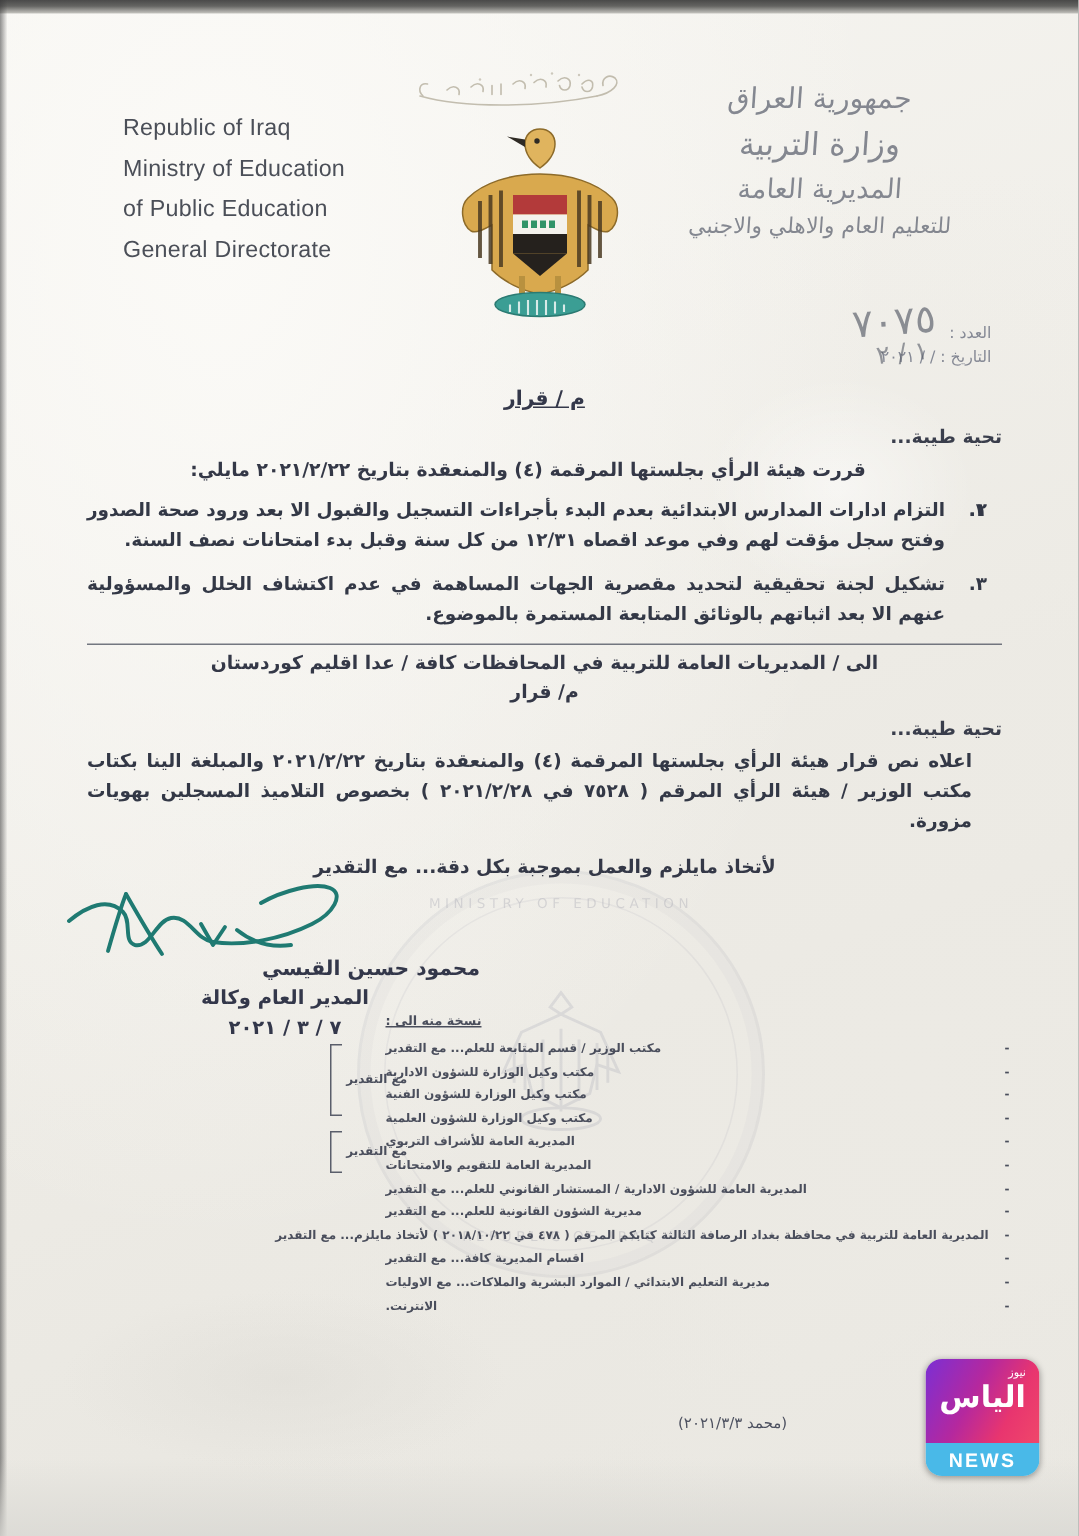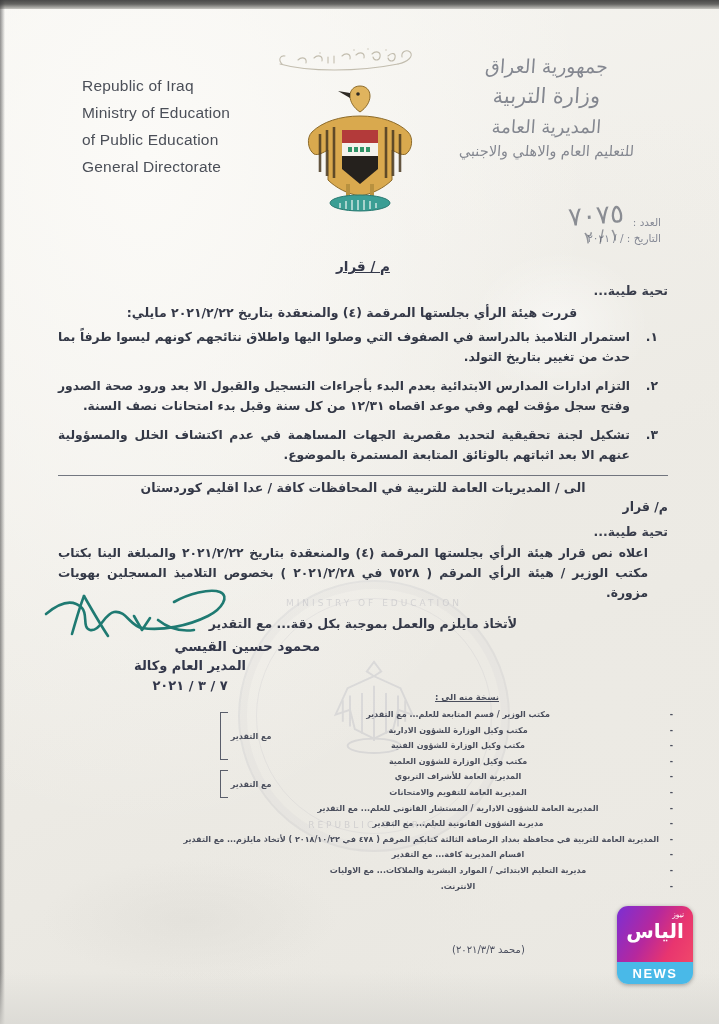--- a/index.html
+++ b/index.html
@@ -131,21 +131,21 @@
     margin:4px 0 3px 0;color:#343847;
   }
   .divider{
     height:0;border-top:1.6px solid #5c606c;margin:1px 0 4px 0;opacity:.85;
   }
   .to-line{
     text-align:center;font-size:12.5px;font-weight:bold;color:#343847;
     margin-bottom:4px;
   }
   .subject2{
-    text-align:right;font-size:12.5px;font-weight:bold;color:#343847;
+    text-align:center;font-size:12.5px;font-weight:bold;color:#343847;
     margin-bottom:10px;
   }
   .para{
     font-size:12.3px;font-weight:bold;line-height:1.62;text-align:justify;
     color:#333846;margin:0 0 4px 0;
   }
   .para.indent{padding-right:20px;}
   .closing2{
     text-align:center;font-size:12.5px;font-weight:bold;color:#343847;
     margin-top:12px;
@@ -158,22 +158,22 @@
     font-family:"DejaVu Sans",sans-serif;font-weight:bold;
     color:#33374a;
   }
   .sig-block .nm{font-size:13.5px;line-height:1.5;text-align:right;}
   .sig-block .ttl{font-size:13px;line-height:1.5;}
   .sig-block .dt{font-size:13px;line-height:1.6;letter-spacing:1px;}
   .signature{position:absolute;left:38px;top:586px;width:260px;height:62px;}
 
   
   .dist{
-    position:absolute;right:42px;top:692px;width:420px;
-    direction:rtl;text-align:center;
+    position:absolute;right:42px;top:676px;width:420px;
+    direction:rtl;text-align:left;
     font-family:"DejaVu Sans",sans-serif;color:#4a4e5c;
   }
   .dist .dh{
     font-size:8.5px;font-weight:bold;text-decoration:underline;
     margin-bottom:5px;
   }
   .dist ul{list-style:none;margin:0;padding:0;}
   .dist li{
     position:relative;font-size:8px;line-height:1.95;
     padding-right:18px;white-space:nowrap;font-weight:bold;
@@ -343,21 +343,20 @@
 
   <div class="body-wrap">
 
     <div class="subject">م / قرار</div>
     <div class="greet">تحية طيبة...</div>
     <div class="lead">قررت هيئة الرأي بجلستها المرقمة (٤) والمنعقدة بتاريخ ٢٠٢١/٢/٢٢ مايلي:</div>
 
     <ol class="clauses">
       <li>
         <span class="num">١.</span>
-        <span>استمرار التلاميذ بالدراسة في الصفوف التي وصلوا اليها واطلاق نتائجهم كونهم ليسوا طرفاً بما حدث من تغيير بتاريخ التولد.</span>
       </li>
       <li>
         <span class="num">٢.</span>
         <span>التزام ادارات المدارس الابتدائية بعدم البدء بأجراءات التسجيل والقبول الا بعد ورود صحة الصدور وفتح سجل مؤقت لهم وفي موعد اقصاه ١٢/٣١ من كل سنة وقبل بدء امتحانات نصف السنة.</span>
       </li>
       <li>
         <span class="num">٣.</span>
         <span>تشكيل لجنة تحقيقية لتحديد مقصرية الجهات المساهمة في عدم اكتشاف الخلل والمسؤولية عنهم الا بعد اثباتهم بالوثائق المتابعة المستمرة بالموضوع.</span>
       </li>
     </ol>

